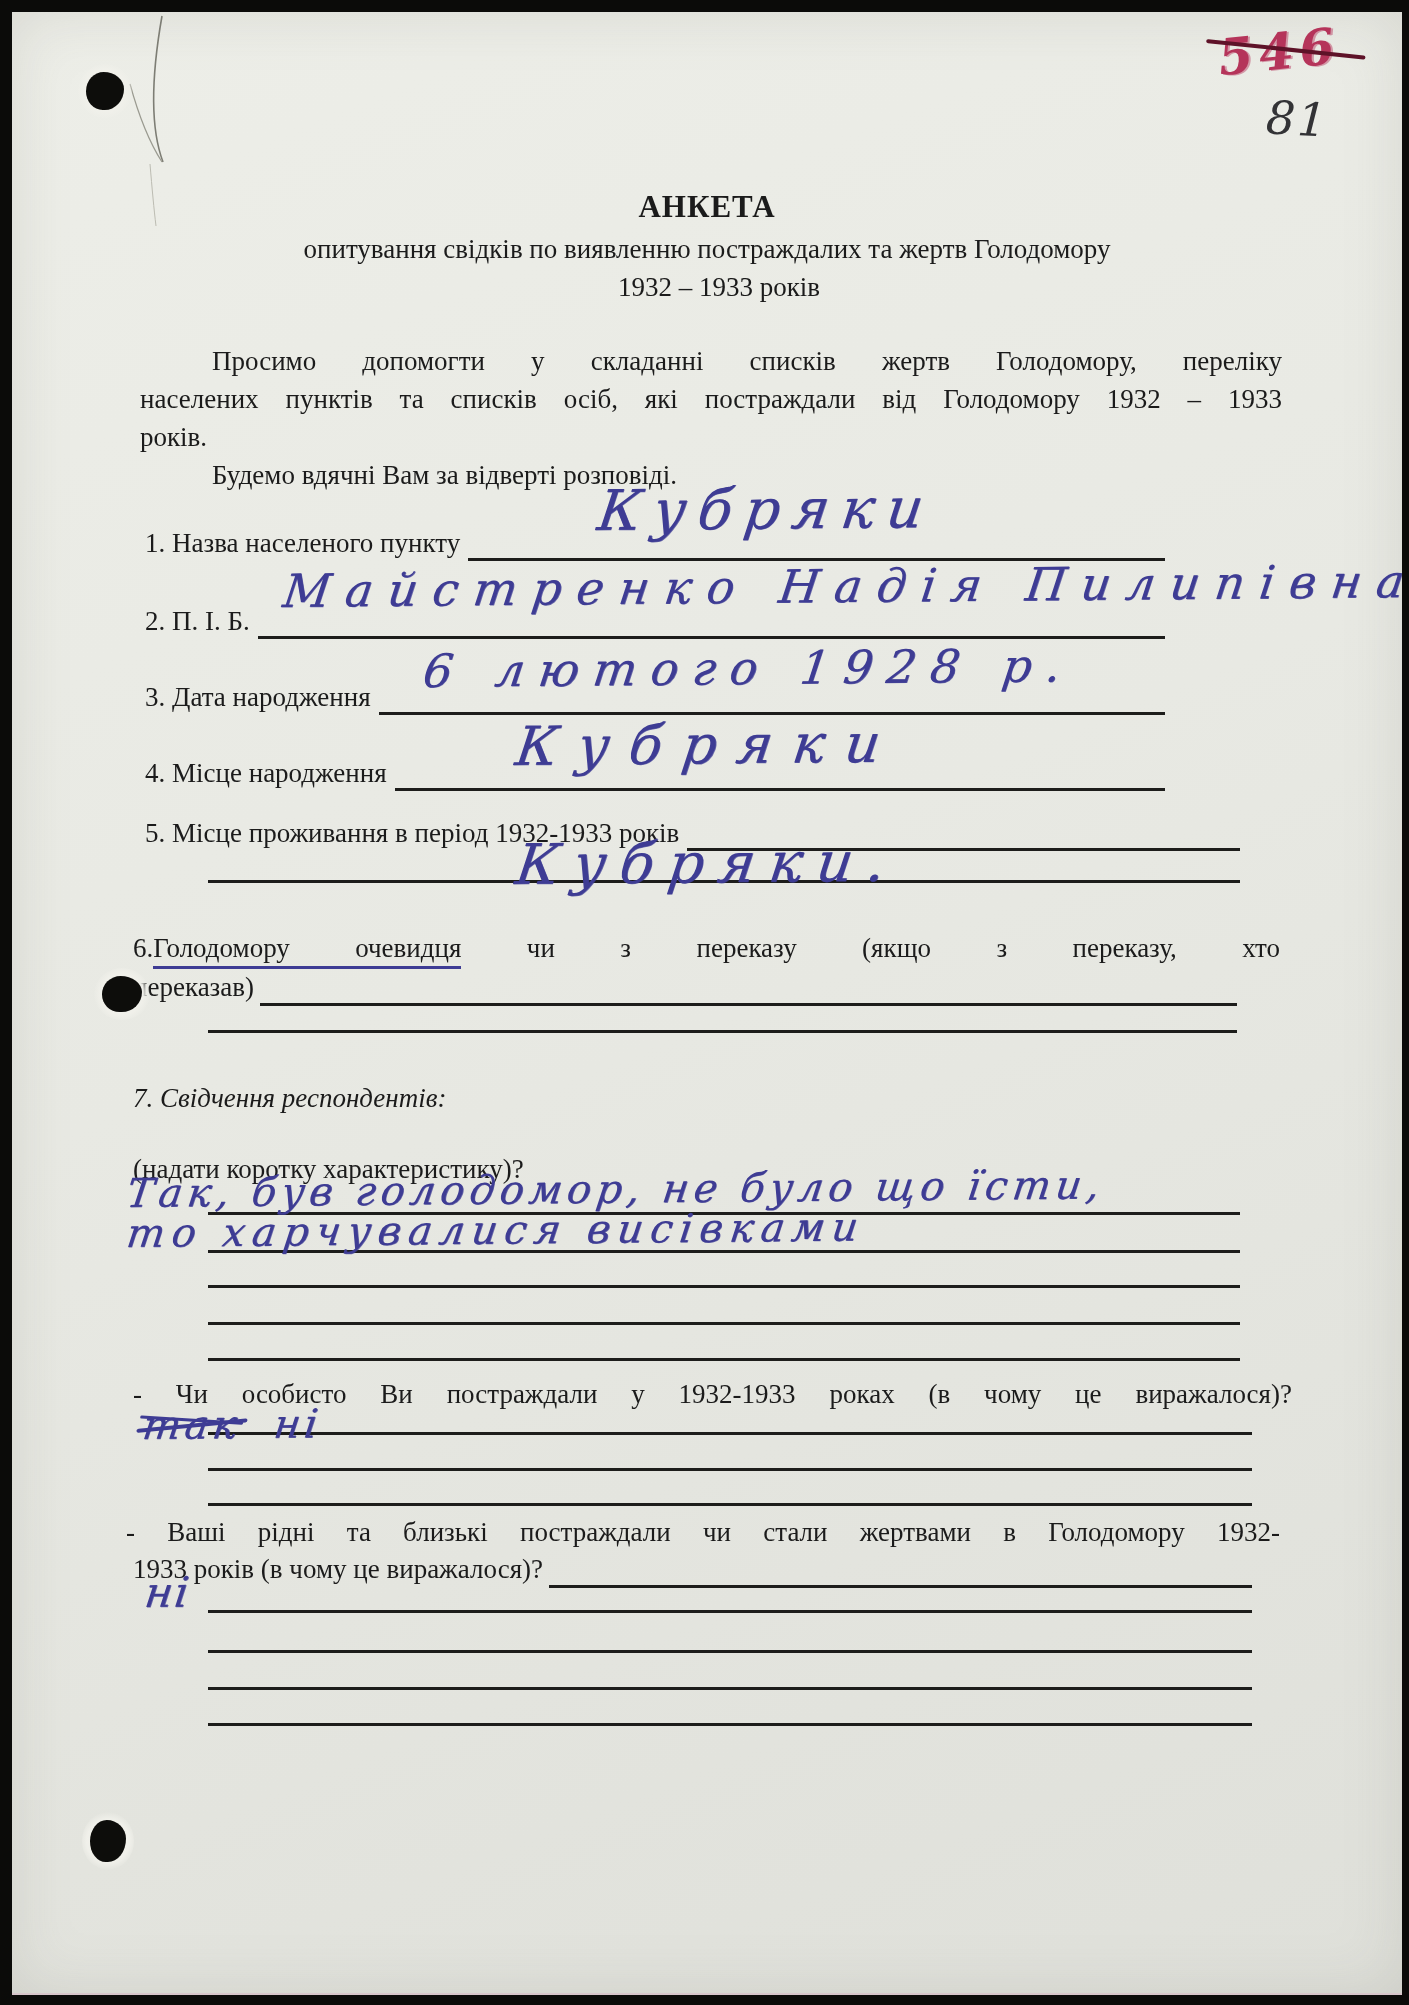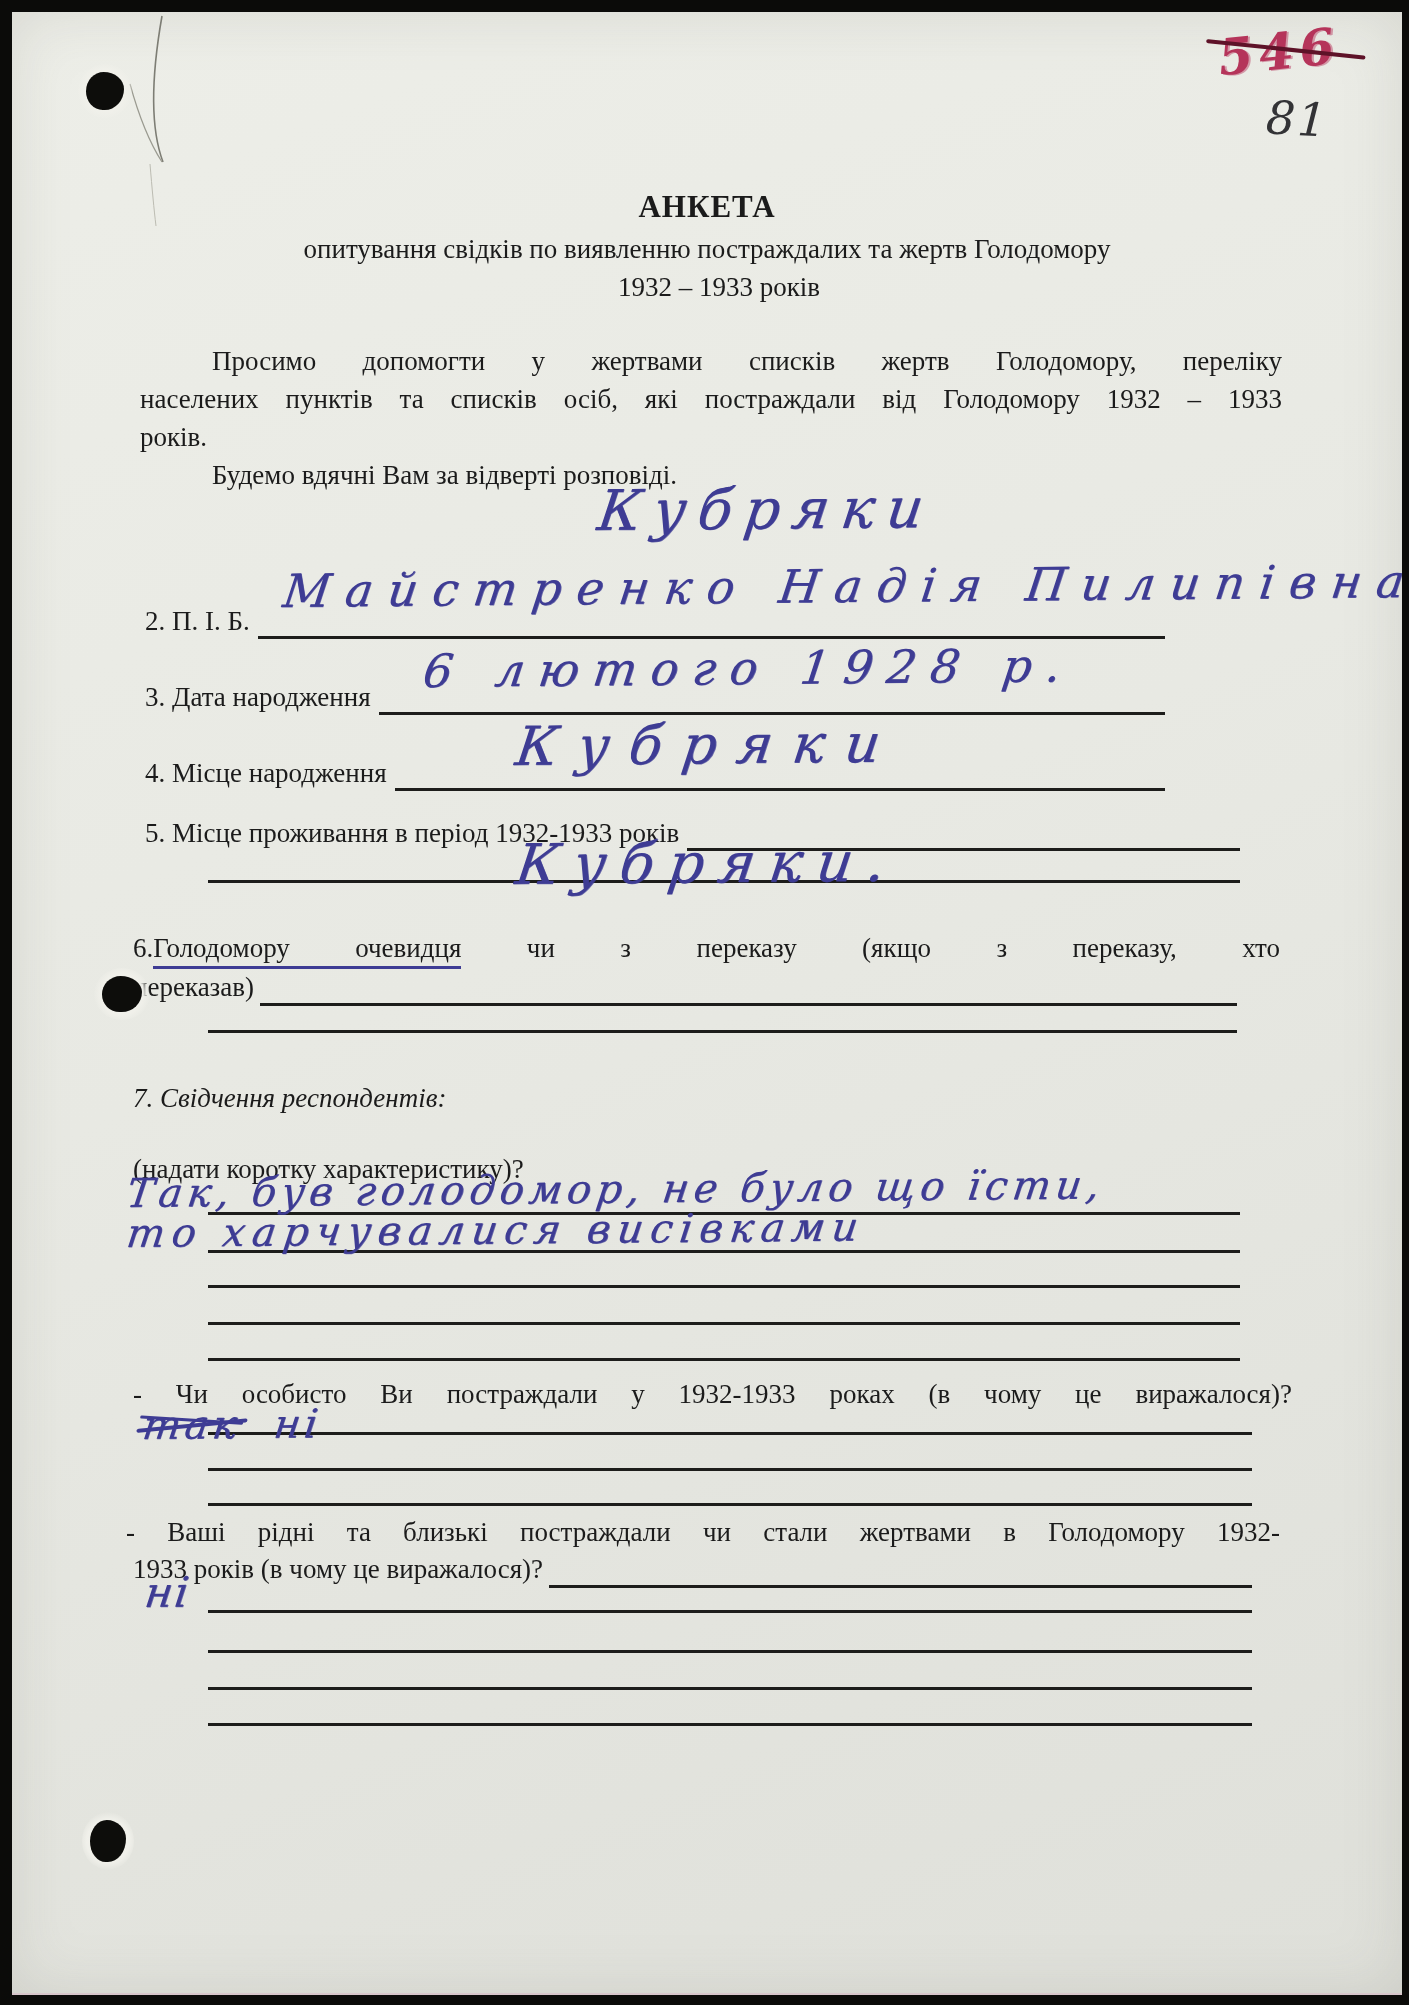--- a/index.html
+++ b/index.html
@@ -120,25 +120,29 @@
         <i></i>
       </div>
     <div class="hole hole-bot">
         <i></i>
       </div>
 
     <div class="tline center sub1">опитування свідків по виявленню постраждалих та жертв Голодомору</div>
     <div class="tline center title">АНКЕТА</div>
     <div class="tline center sub2">1932 – 1933 років</div>
 
-    <div class="tline just intro-l1">Просимо допомогти у жертвами списків жертв Голодомору, переліку</div>
+    <div class="tline just intro-l1">Просимо допомогти у складанні списків жертв Голодомору, переліку</div>
     <div class="tline just intro-l2">населених пунктів та списків осіб, які постраждали від Голодомору 1932 – 1933</div>
     <div class="tline intro-l3">років.</div>
     <div class="tline thanks">Будемо вдячні Вам за відверті розповіді.</div>
 
+    <div class="frow frow1">
+      <span class="flabel">1. Назва населеного пункту</span>
+      <span class="fline"></span>
+    </div>
     <div class="hw hw-f0">Кубряки</div>
 
     <div class="frow frow2">
       <span class="flabel">2. П. І. Б.</span>
       <span class="fline"></span>
     </div>
     <div class="hw hw-f1">Майстренко Надія Пилипівна</div>
 
     <div class="frow frow3">
       <span class="flabel">3. Дата народження</span>

